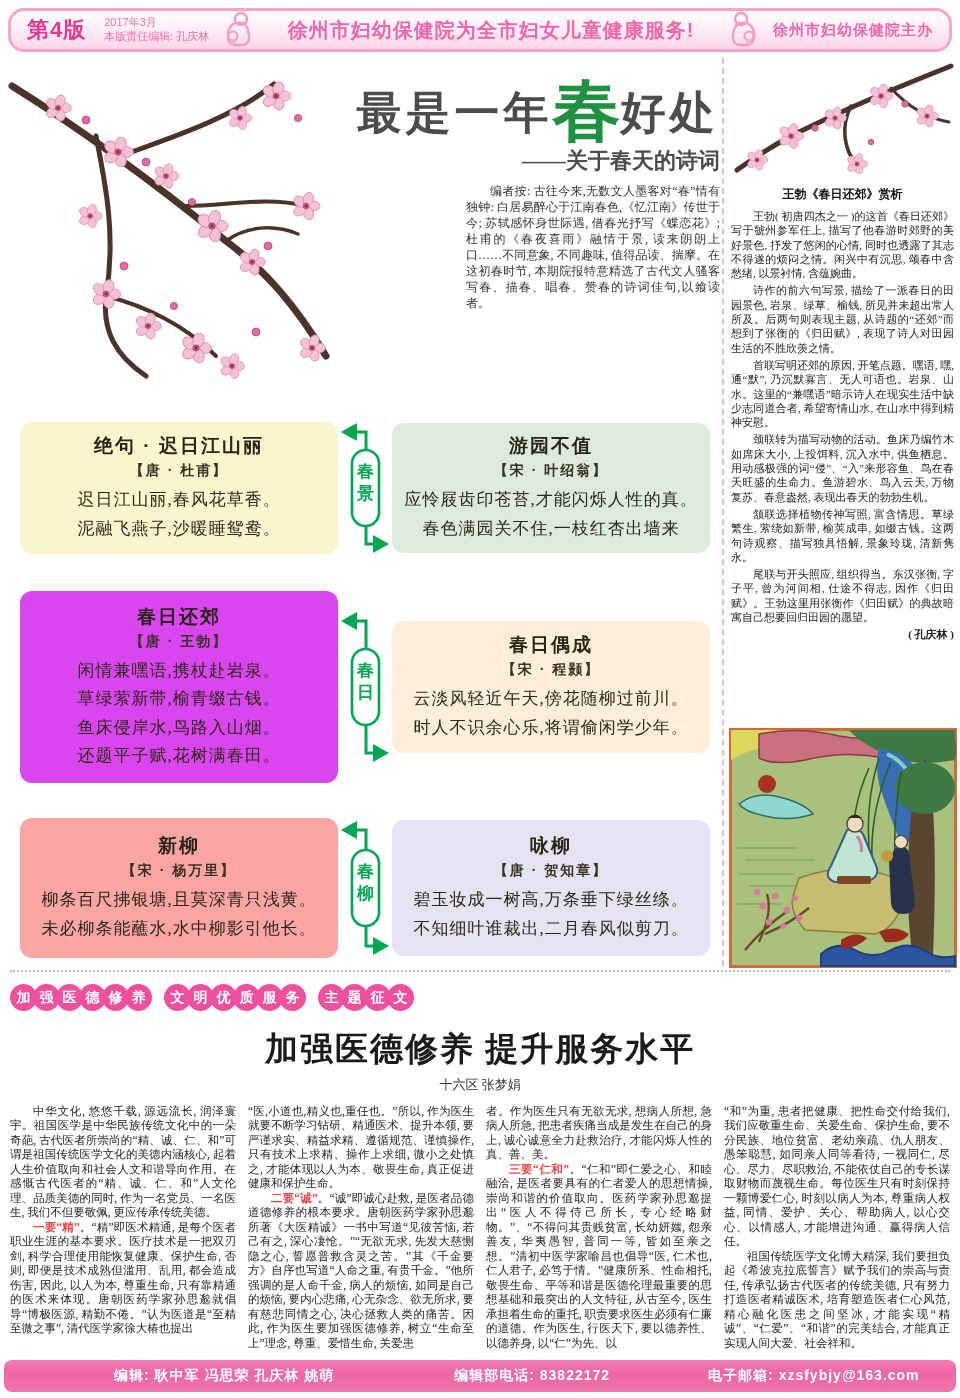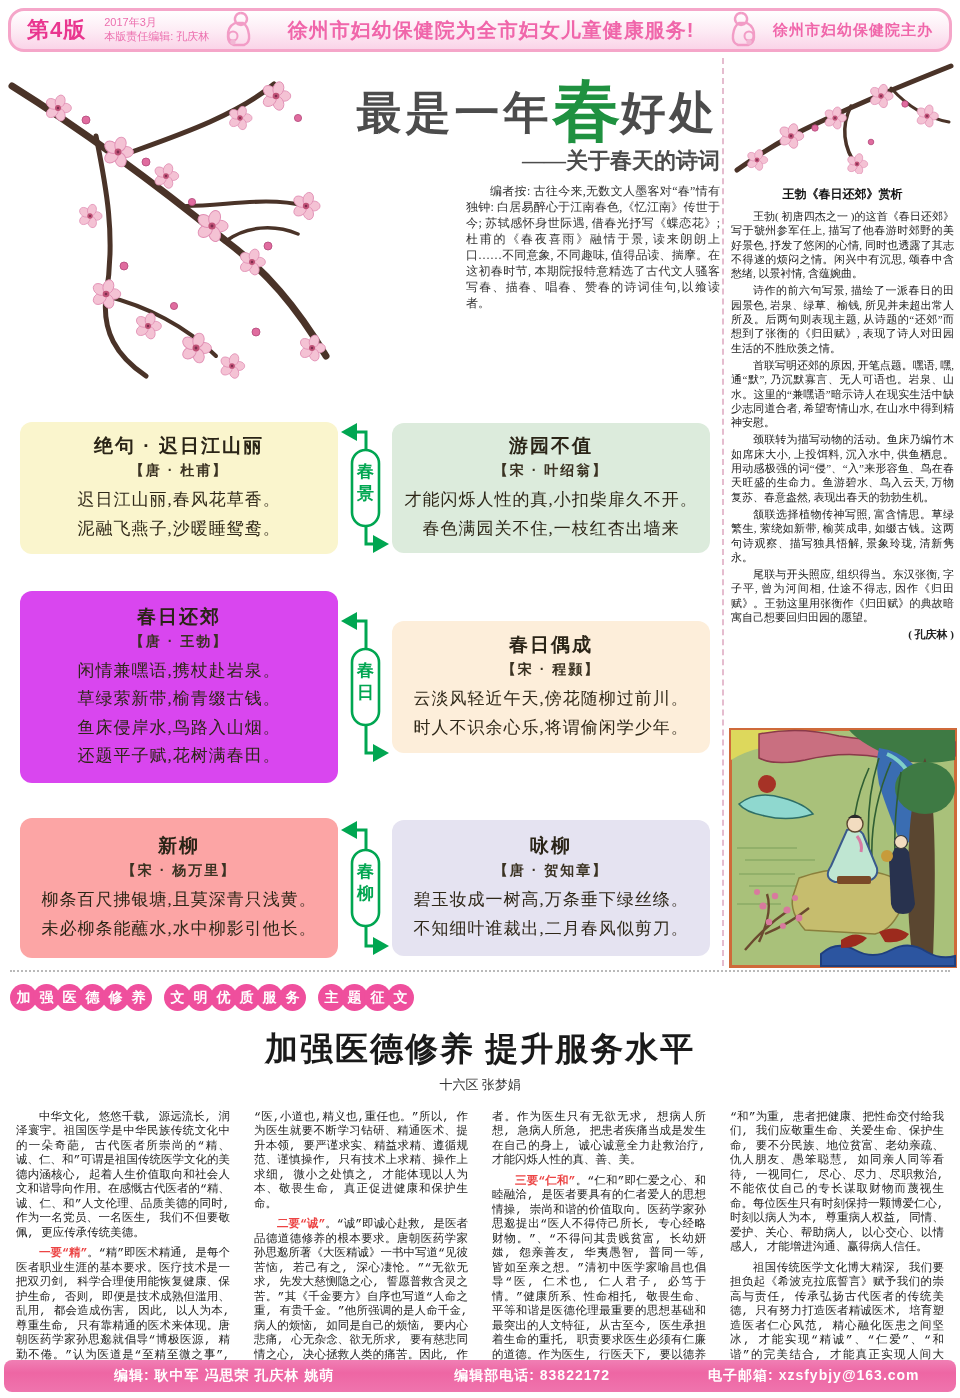--- a/index.html
+++ b/index.html
@@ -60,21 +60,21 @@
   .pill-row{display:flex;gap:16px;align-items:center;}
   .pill-group{display:flex;}
   .pill-char{width:27px;height:27px;border-radius:50%;background:#ef4f9d;color:#fff;
     font-family:"Liberation Sans",sans-serif;font-weight:bold;font-size:14px;
     display:flex;align-items:center;justify-content:center;margin-right:-4px;}
   .essay-title{text-align:center;font-size:33px;font-weight:bold;color:#1a1a1a;
     margin:16px 0 4px 0;letter-spacing:2px;}
   .essay-byline{text-align:center;font-size:13px;color:#333;margin-bottom:10px;}
   .essay-columns{display:flex;gap:12px;}
   .essay-col{flex:1;font-size:11.5px;line-height:1.26;text-align:justify;color:#242424;}
-  .essay-col p{margin:6px;font-family:Liberation Mono, monospace;}
+  .essay-col p{margin:0;}
   .essay-col p.ind{text-indent:2em;}
   .essay-col .red{color:#ec4444;font-weight:bold;}
 
   
   .footer{position:absolute;left:4px;right:4px;top:1360px;height:32px;border-radius:8px;
     background:linear-gradient(180deg,#f07fb4 0%,#ee66a4 40%,#ef74ad 100%);
     display:flex;align-items:center;color:#fff;font-family:"Liberation Sans",sans-serif;
     font-weight:bold;font-size:14px;letter-spacing:1px;}
   .footer span{white-space:nowrap;}
   .f-editors{margin-left:110px;}
@@ -283,21 +283,21 @@
     <text x="26.5" y="59" text-anchor="middle" font-size="17" font-weight="bold" fill="#00a651" font-family="Liberation Sans, sans-serif">春</text>
     <text x="26.5" y="81" text-anchor="middle" font-size="17" font-weight="bold" fill="#00a651" font-family="Liberation Sans, sans-serif">景</text>
     <polyline points="27,108 27,126 35,126" stroke="#00a651" stroke-width="3" fill="none"></polyline>
     <polygon points="50,126 34,117 34,135" fill="#00a651"></polygon>
   </svg>
         </div>
         <div class="poem-box" style="background: rgb(220, 235, 220); min-height: 124px;">
           <div class="poem-title">游园不值</div>
           <div class="poem-author">【宋 · 叶绍翁】</div>
           <div class="poem-lines">
-            <div>才能闪烁人性的真,小扣柴扉久不开。</div>
+            <div>应怜屐齿印苍苔,才能闪烁人性的真。</div>
             <div>春色满园关不住,一枝红杏出墙来</div>
           </div>
         </div>
       </div>
       <div class="poem-row">
         <div class="poem-box" style="background: #d946ef; min-height: 192px;">
           <div class="poem-title">春日还郊</div>
           <div class="poem-author">【唐 · 王勃】</div>
           <div class="poem-lines">
             <div>闲情兼嘿语,携杖赴岩泉。</div>

